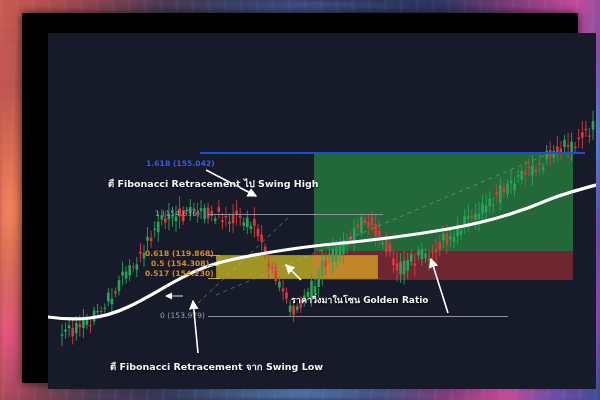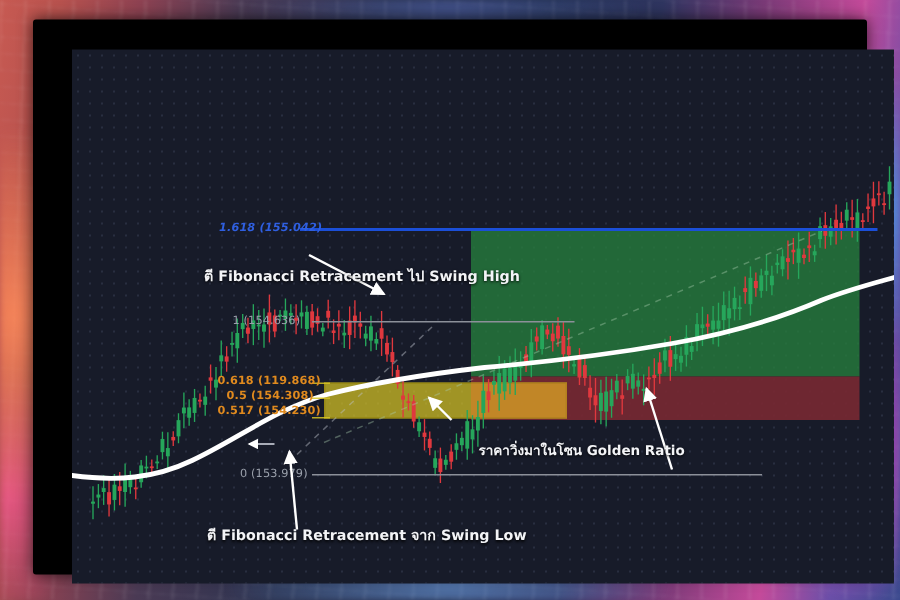--- a/index.html
+++ b/index.html
@@ -50,37 +50,37 @@
   .zone-golden-overlap{left:266px;top:222px;width:64px;height:24px;
     background:rgba(200,120,40,.55);}
 
   
   .fib-line{position:absolute;height:0;border-top-width:1px;border-top-style:solid;}
   .fib-1618{left:152px;top:119px;width:385px;border-color:#1b4fd8;border-top-width:2px;}
   .fib-1{left:160px;top:181px;width:175px;border-color:#8c9099;}
   .fib-0{left:160px;top:283px;width:300px;border-color:#8c9099;}
 
   .fib-label{position:absolute;white-space:nowrap;font-size:7.5px;font-weight:700;letter-spacing:.1px;}
-  .lbl-1618{left:98px;top:114px;color:#2f5fe0;font-style:italic;}
+  .lbl-1618{left:98px;top:126px;color:#2f5fe0;}
   .lbl-1{left:107px;top:176px;color:#9aa0ab;font-weight:400;font-size:7.5px;text-align:center;}
   .lbl-0618{left:97px;top:216px;color:#e08a1e;}
   .lbl-05{left:103px;top:226px;color:#e08a1e;}
   .lbl-0382{left:97px;top:236px;color:#e08a1e;}
   .lbl-0{left:112px;top:278px;color:#9aa0ab;font-weight:400;}
 
   .fib-tick{position:absolute;height:0;border-top:1px solid rgba(214,196,36,.85);}
   .tick-0618{left:160px;top:222px;width:12px;}
   .tick-05{left:160px;top:232px;width:12px;}
   .tick-0382{left:160px;top:245px;width:12px;}
 
   
   .anno{position:absolute;color:#f3f4f7;font-weight:700;white-space:nowrap;
-    text-shadow:0 1px 2px rgba(0,0,0,.9);margin-left:28px;}
+    text-shadow:0 1px 2px rgba(0,0,0,.9);}
   .anno-high{left:60px;top:143px;font-size:9.5px;}
-  .anno-low{left:62px;top:316px;font-size:9.5px;}
+  .anno-low{left:62px;top:326px;font-size:9.5px;}
   .anno-golden{left:243px;top:260px;font-size:9px;}
   .anno-ema{left:391px;top:290px;font-size:9px;}
 
   .svg-layer{position:absolute;inset:0;pointer-events:none;}
 
   
   .candles{position:absolute;left:0;top:0;width:548px;height:356px;}
 </style>
 </head>
 <body>

